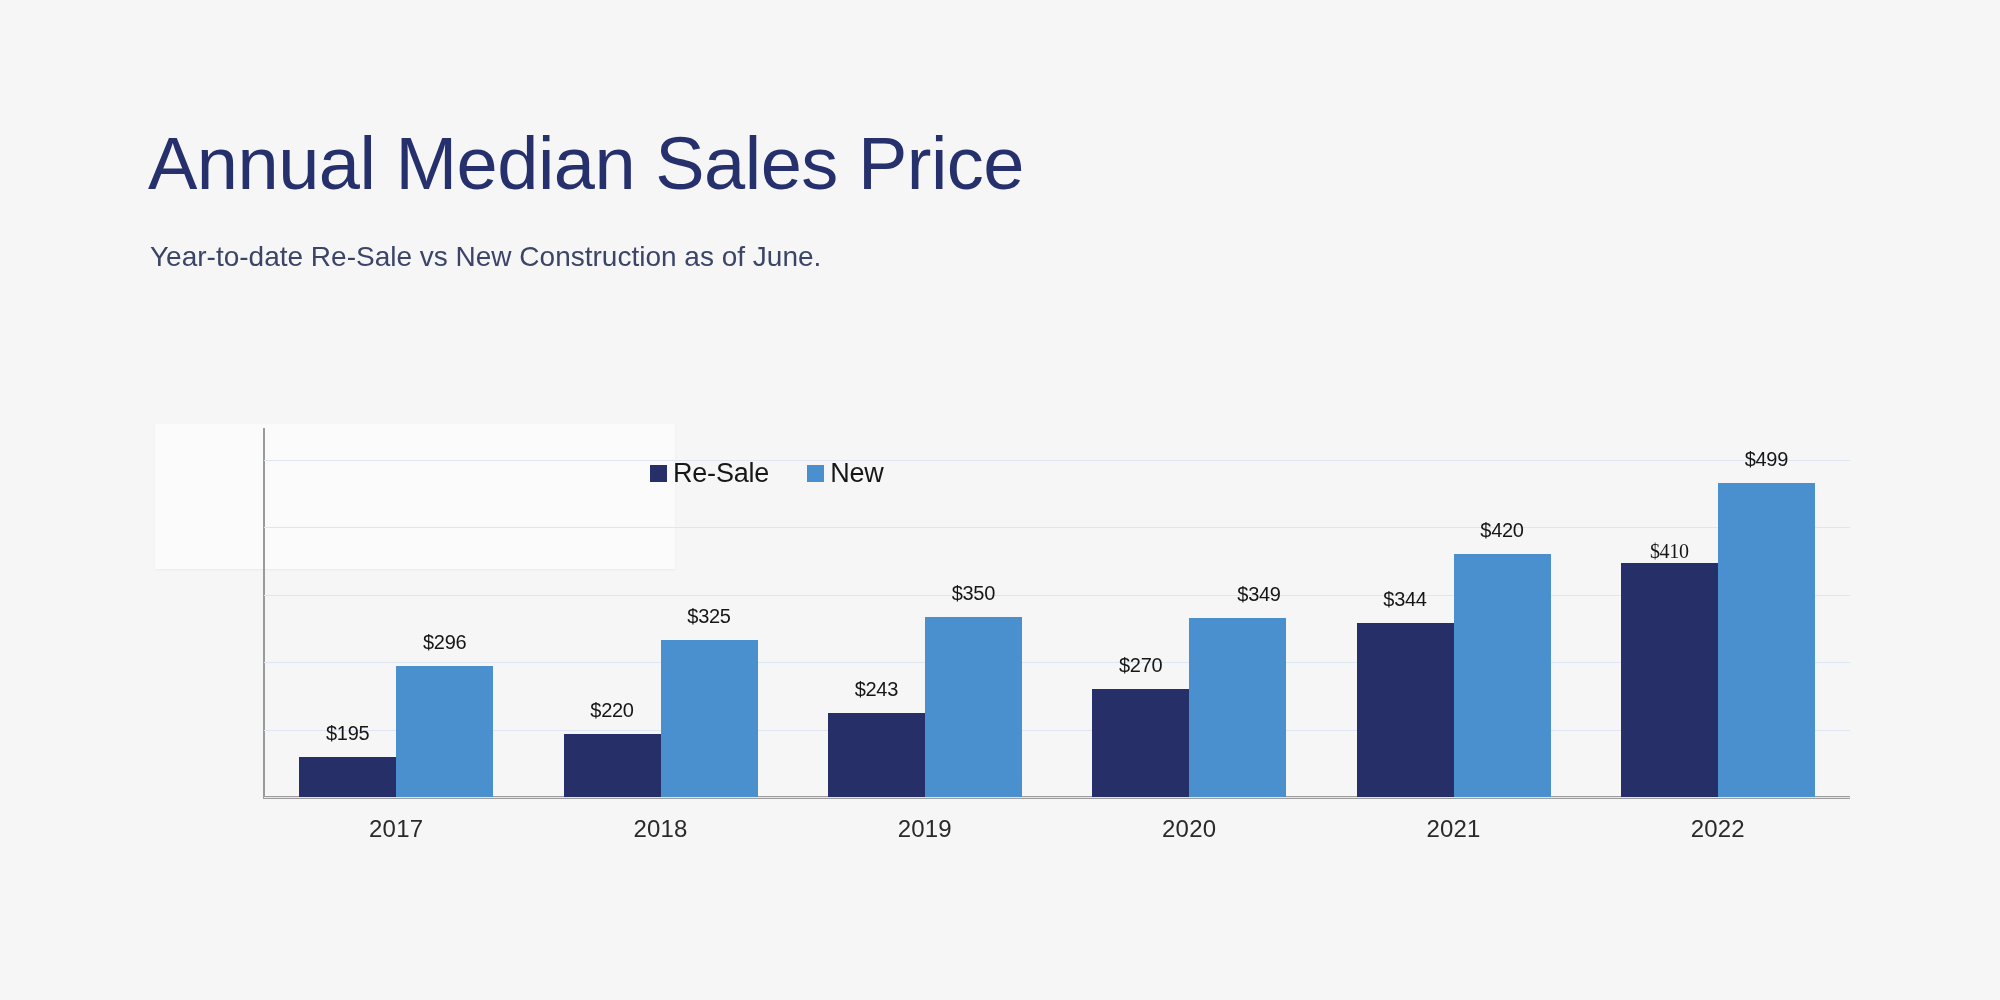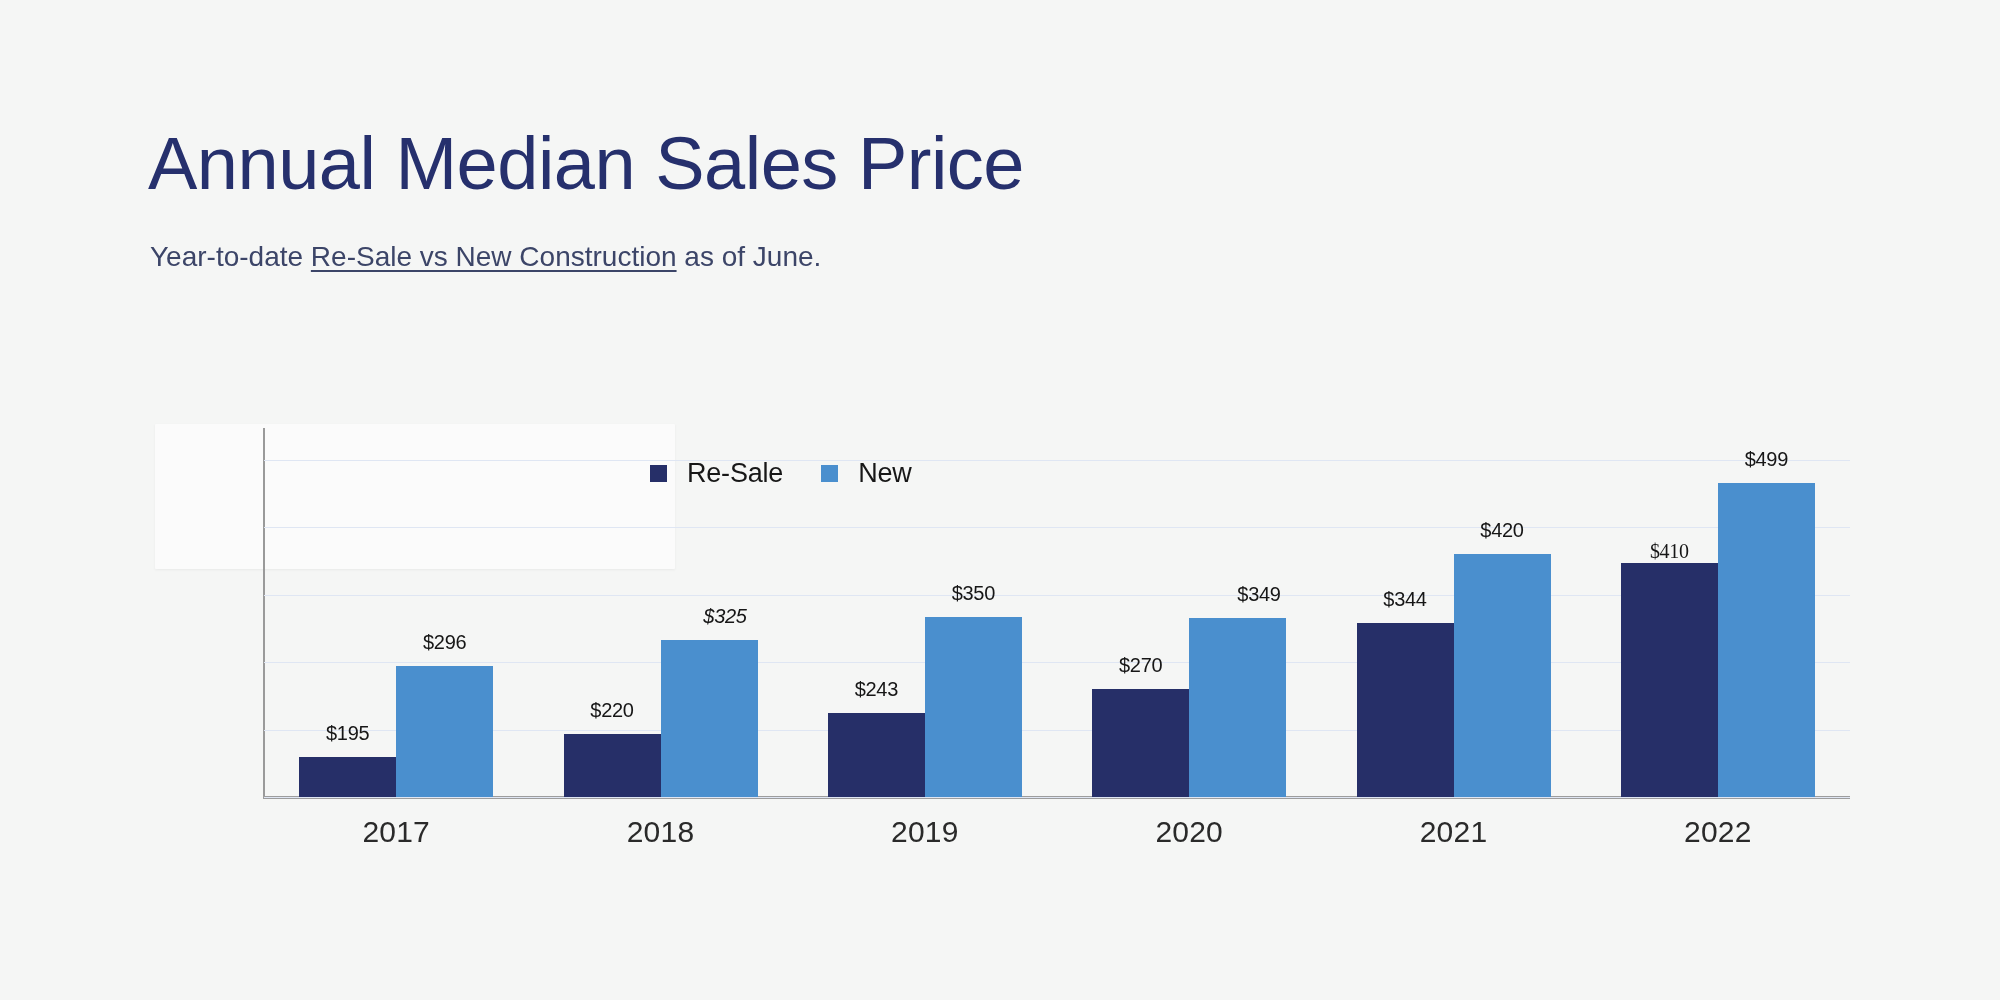--- a/index.html
+++ b/index.html
@@ -18,21 +18,21 @@
     font-weight: 300; letter-spacing: -0.5px;
     color: #26306d;
     white-space: nowrap;
   }
   .subtitle {
     position: absolute; left: 150px; top: 240px;
     font-size: 28px; line-height: 34px;
     font-weight: 400; color: #3c4568;
     white-space: nowrap;
   }
-  .subtitle .u { text-decoration: underline; text-underline-offset: 4px; margin-top: 8px; }
+  .subtitle .u { text-underline-offset: 4px; margin-top: 8px; }
 
   
   .chart-card {
     position: absolute; left: 155px; top: 424px;
     width: 520px; height: 145px;
     background: #fbfbfb;
     box-shadow: 0 1px 3px rgba(0,0,0,0.055);
     border-radius: 1px;
   }
 
@@ -67,30 +67,30 @@
   .vlabel {
     position: absolute;
     transform: translateX(-50%);
     font-size: 20px; color: #161616;
     white-space: nowrap; letter-spacing: -0.3px;
   }
 
   .xlabel {
     position: absolute; top: 815px;
     transform: translateX(-50%);
-    font-size: 30px; color: #2a2a2a;
+    font-size: 24px; color: #2a2a2a;
     white-space: nowrap; letter-spacing: 0.2px;
   }
 
   
   .legend {
     position: absolute; left: 650px; top: 458px;
     display: flex; align-items: center; gap: 38px;
   }
-  .legend-item { display: flex; align-items: center; gap: 20px; }
+  .legend-item { display: flex; align-items: center; gap: 6px; }
   .swatch { width: 17px; height: 17px; display: block; }
   .legend-label { font-size: 27px; color: #171717; letter-spacing: -0.2px; }
 </style>
 </head>
 <body>
 
 <div id="root">
 
   <h1 class="title">Annual Median Sales Price</h1>
 
@@ -112,21 +112,21 @@
       <div class="gridline" style="top: 202.2px;"></div>
       <div class="gridline" style="top: 269.6px;"></div>
       <div class="gridline" style="top: 337px;"></div>
       <div class="bar resale" style="left: 35.1667px; width: 97px; height: 40.44px; background: rgb(38, 47, 104);"></div>
       <div class="vlabel" style="left: 83.6667px; bottom: 52.44px; margin-top: 40px;">$195</div>
       <div class="bar new" style="left: 132.167px; width: 97px; height: 131.205px; background: rgb(74, 143, 206);"></div>
       <div class="vlabel" style="left: 180.667px; bottom: 143.205px;">$296</div>
       <div class="bar resale" style="left: 299.5px; width: 97px; height: 62.9067px; background: rgb(38, 47, 104);"></div>
       <div class="vlabel" style="left: 348px; bottom: 74.9067px;">$220</div>
       <div class="bar new" style="left: 396.5px; width: 97px; height: 157.267px; background: rgb(74, 143, 206);"></div>
-      <div class="vlabel" style="left: 461px; bottom: 169.267px; font-style: italic;">$325</div>
+      <div class="vlabel" style="left: 445px; bottom: 169.267px;">$325</div>
       <div class="bar resale" style="left: 563.833px; width: 97px; height: 83.576px; background: rgb(38, 47, 104);"></div>
       <div class="vlabel" style="left: 612.333px; bottom: 95.576px;">$243</div>
       <div class="bar new" style="left: 660.833px; width: 97px; height: 179.733px; background: rgb(74, 143, 206);"></div>
       <div class="vlabel" style="left: 709.333px; bottom: 191.733px;">$350</div>
       <div class="bar resale" style="left: 828.167px; width: 97px; height: 107.84px; background: rgb(38, 47, 104);"></div>
       <div class="vlabel" style="left: 876.667px; bottom: 119.84px;">$270</div>
       <div class="bar new" style="left: 925.167px; width: 97px; height: 178.835px; background: rgb(74, 143, 206);"></div>
       <div class="vlabel" style="left: 995px; bottom: 190.835px;">$349</div>
       <div class="bar resale" style="left: 1092.5px; width: 97px; height: 174.341px; background: rgb(38, 47, 104);"></div>
       <div class="vlabel" style="left: 1141px; bottom: 186.341px;">$344</div>

